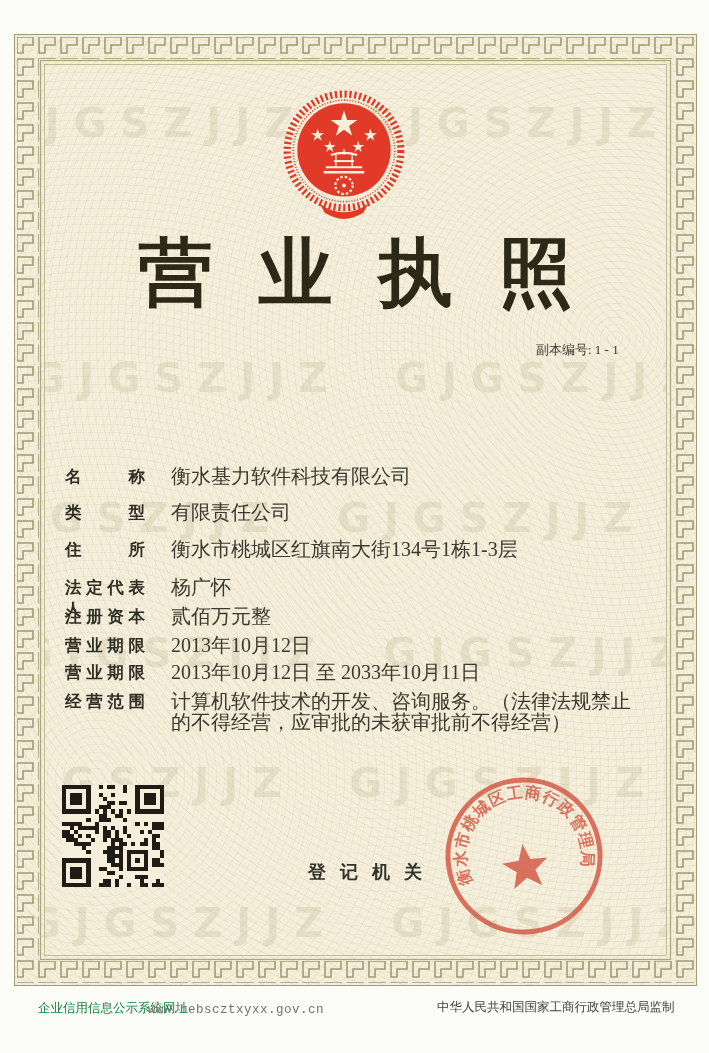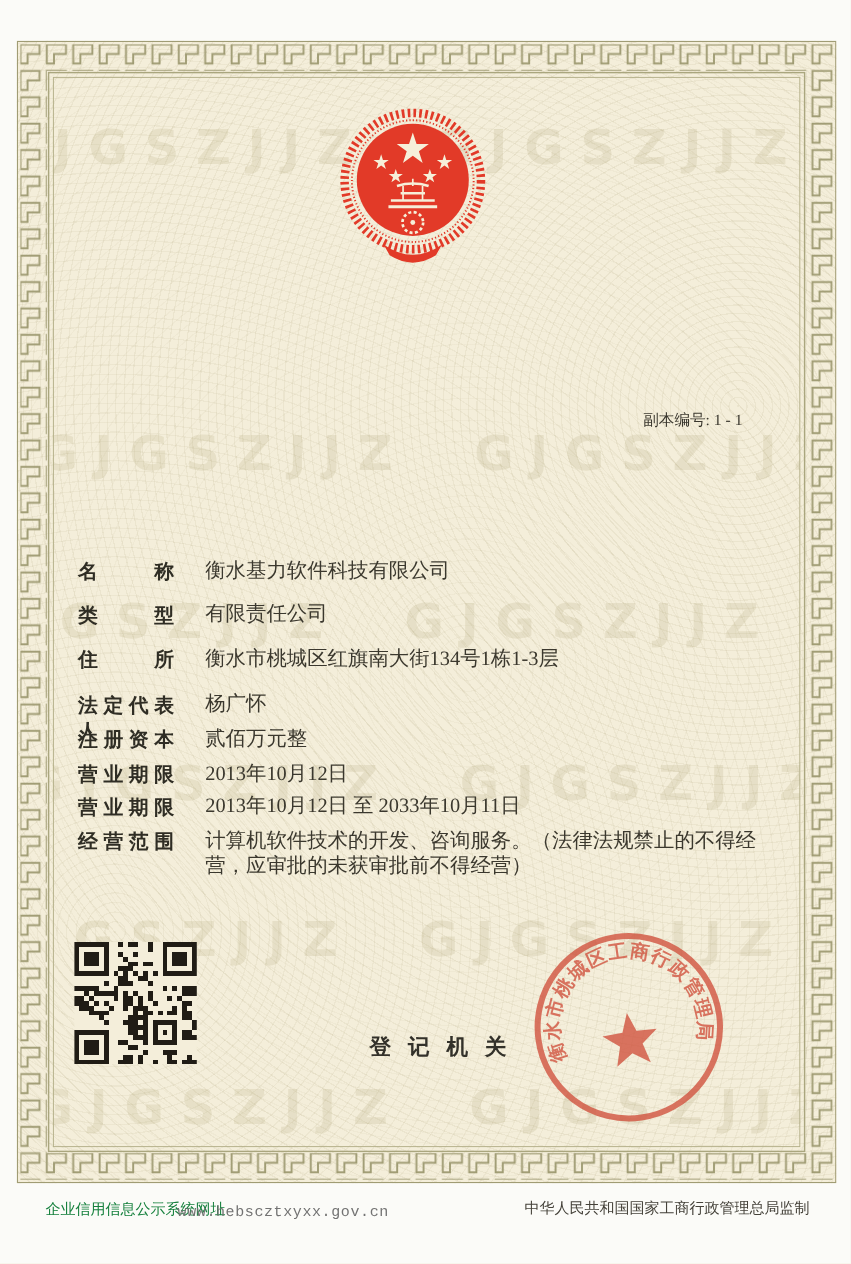--- a/index.html
+++ b/index.html
@@ -44,21 +44,21 @@
   .regno-number{font-size:19px;letter-spacing:.5px;margin-left:-4px;color:#2f2d26;}
   .field-row{position:absolute;left:51px;width:590px;}
   .field-label{
     position:absolute;left:0;top:0;width:80px;
     font-family:"DejaVu Sans","Liberation Sans",sans-serif;
     font-size:16.5px;font-weight:600;color:#2f2d24;
     text-align:justify;text-align-last:justify;
   }
   .field-value{
     position:absolute;left:106px;top:0;width:468px;
-    font-size:17px;line-height:20.5px;color:#3b382e;
+    font-size:20px;line-height:20.5px;color:#3b382e;
   }
   .qr{position:absolute;left:48px;top:751px;}
   .registrar{
     position:absolute;left:294px;top:826px;
     font-family:"DejaVu Sans","Liberation Sans",sans-serif;
     font-size:18px;font-weight:600;letter-spacing:14px;white-space:nowrap;color:#33312a;
   }
   .seal{position:absolute;left:425px;top:737px;mix-blend-mode:multiply;}
   .date-row{position:absolute;left:394px;top:886px;white-space:nowrap;font-size:17px;color:#35332b;}
   .date-num{font-family:"Liberation Serif","DejaVu Serif",serif;}
@@ -121,20 +121,23 @@
           <path d="M50 72 H70" stroke-width="2"></path>
           <path d="M42 78 H78" stroke-width="2"></path>
           <path d="M40 83 H80" stroke-width="2.4"></path>
           <path d="M52 66 V78 M68 66 V78 M60 60 V66" stroke-width="1.4"></path>
           <circle cx="60" cy="96" r="8.5" stroke-width="2.2" stroke-dasharray="2.5 2"></circle>
         </g>
         <circle cx="60" cy="96" r="2" fill="#f6efd9"></circle>
       </g>
     </svg>
 
+    <div class="title-row">
+      <span class="title-text">营业执照</span>
+    </div>
 
 
     <div class="copy-number">副本编号: 1 - 1</div>
 
 
     <div class="field-row" style="top:432px;">
       <span class="field-label">名称</span>
       <span class="field-value">衡水基力软件科技有限公司</span>
     </div>
     <div class="field-row" style="top:468px;">

